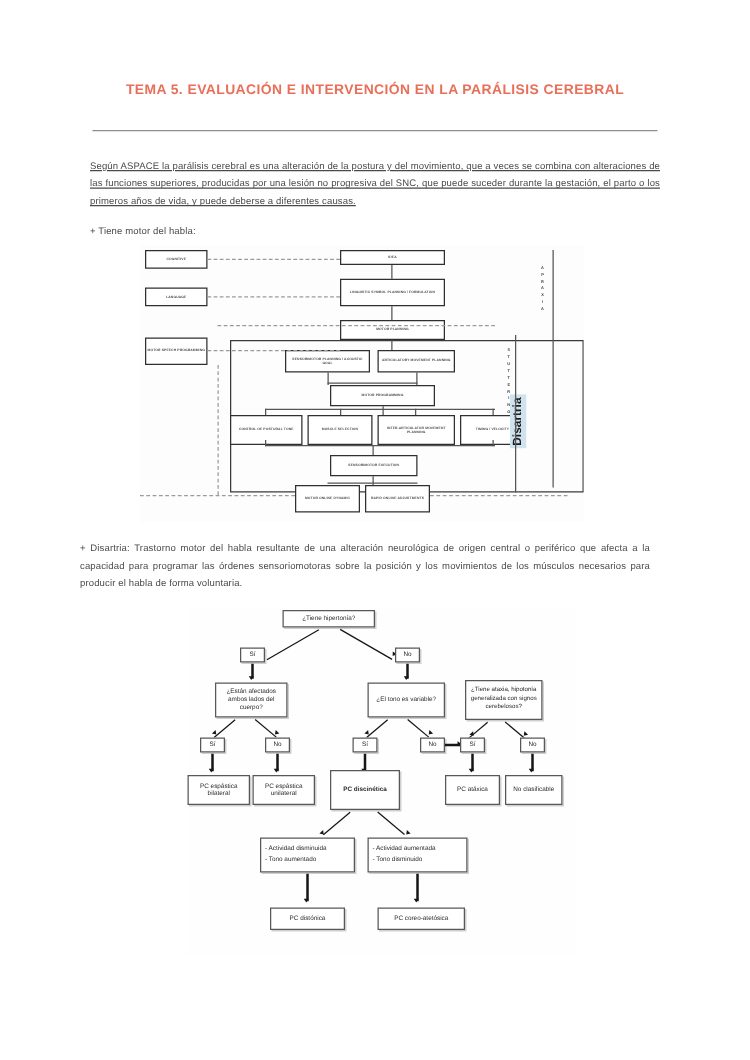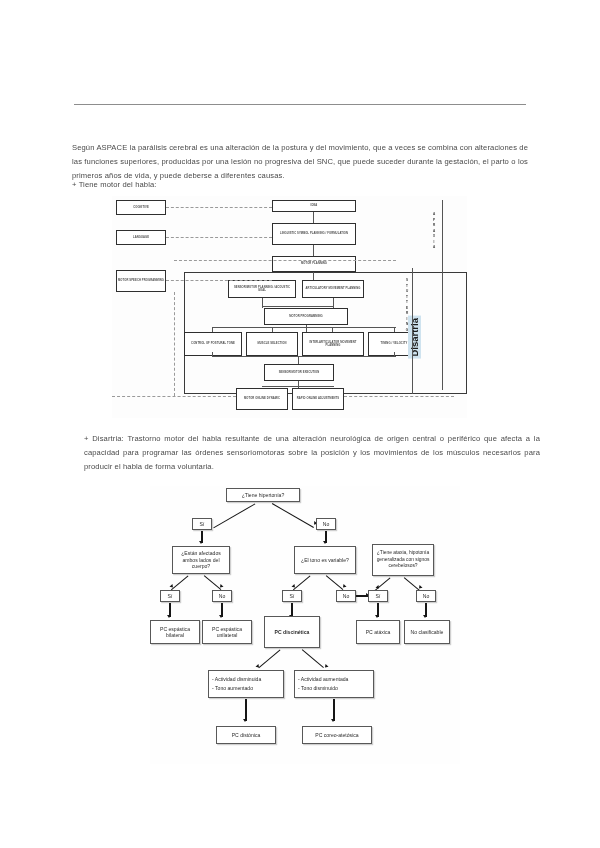--- a/index.html
+++ b/index.html
@@ -46,22 +46,22 @@
 
   
   .para {
     position: absolute;
     font-size: 7.6px;
     line-height: 14.2px;
     color: #4a4a4a;
     text-align: justify;
     letter-spacing: 0.12px;
   }
-  .para-intro { left: 72px; top: 141px; width: 456px; }
-  .para-disartria { left: 84px; top: 432px; width: 456px; }
+  .para-intro { left: 72px; top: 126px; width: 456px; text-decoration: underline; }
+  .para-disartria { left: 64px; top: 432px; width: 456px; }
 
   .bullet-line {
     position: absolute;
     font-size: 7.6px;
     color: #4a4a4a;
     letter-spacing: 0.12px;
   }
   .bullet-modelo { left: 72px; top: 180px; }
 
   
@@ -196,20 +196,21 @@
     border-left: 2.4px solid transparent;
     border-right: 2.4px solid transparent;
     border-top: 3.4px solid #161616;
   }
 </style>
 </head>
 <body>
 
 <div class="page">
 
+  <div class="doc-title">TEMA 5. EVALUACIÓN E INTERVENCIÓN EN LA PARÁLISIS CEREBRAL</div>
   <div class="title-rule"></div>
 
   <div class="para para-intro">Según ASPACE la parálisis cerebral es una alteración de la postura y del movimiento, que a veces se combina con alteraciones de las funciones superiores, producidas por una lesión no progresiva del SNC, que puede suceder durante la gestación, el parto o los primeros años de vida, y puede deberse a diferentes causas.</div>
 
   <div class="bullet-line bullet-modelo">+ Tiene motor del habla:</div>
 
   <div class="fig1">
 
     <div class="outer-frame" style="left:72px; top:76px; width:283px; height:122px;"></div>
 

